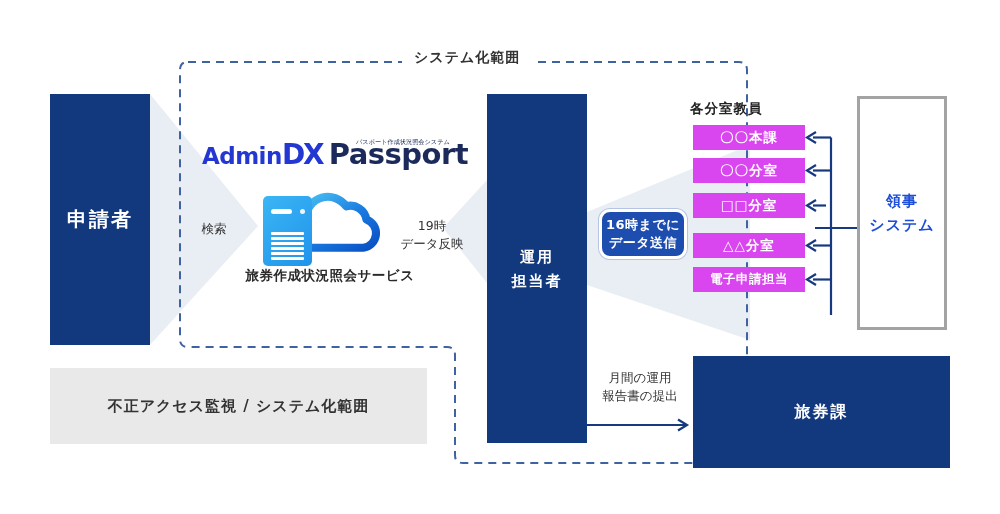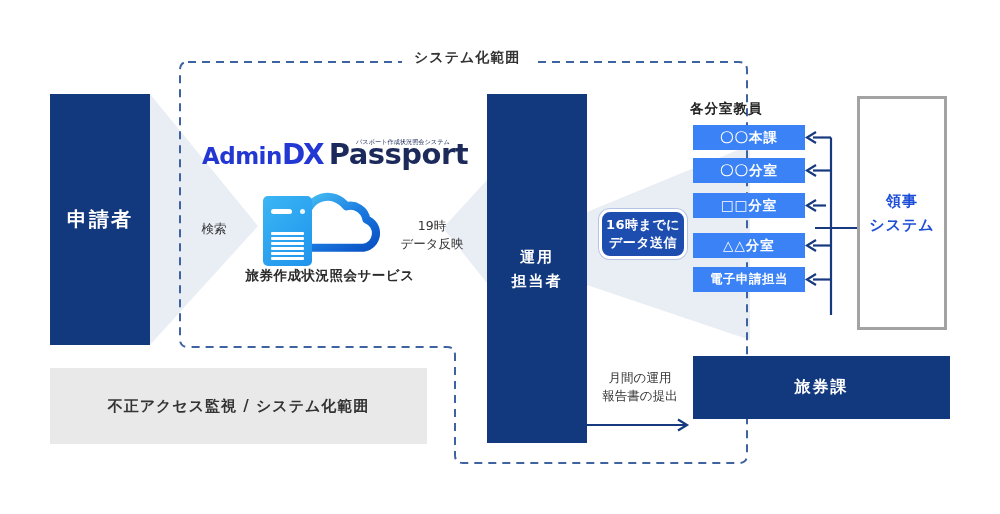--- a/index.html
+++ b/index.html
@@ -21,21 +21,21 @@
   #scope-svg{left:0;top:0;width:1000px;height:514px;z-index:1;pointer-events:none;}
   #scope-label{left:402px;top:48px;height:18px;line-height:18px;padding:0 12px;
     background:#fff;color:#333;font-size:14px;font-weight:bold;z-index:2;letter-spacing:1px;}
 
   
   .navy-box{position:absolute;background:#12387e;color:#fff;display:flex;
     align-items:center;justify-content:center;text-align:center;z-index:2;
     font-weight:bold;letter-spacing:2px;}
   #applicant-box{left:50px;top:94px;width:100px;height:251px;font-size:20px;}
   #operator-box{left:487px;top:94px;width:100px;height:349px;font-size:15px;line-height:1.6;}
-  #passport-division-box{left:693px;top:356px;width:257px;height:63px;font-size:16px;}
+  #passport-division-box{left:693px;top:356px;width:257px;height:112px;font-size:16px;}
 
   
   #logo{left:215px;top:137px;width:240px;height:38px;z-index:2;display:flex;
     align-items:baseline;justify-content:center;white-space:nowrap;}
   #logo .admin{color:#2337d3;font-size:23px;font-weight:bold;letter-spacing:-0.5px;}
   #logo .dx{color:#2337d3;font-size:28px;font-weight:800;letter-spacing:-2px;margin-right:6px;}
   #logo .product{color:#1b2a5a;font-size:29px;font-weight:800;letter-spacing:-0.5px;}
   #logo-tagline{left:356px;top:138px;width:96px;font-size:6.5px;color:#1b2a5a;
     z-index:2;text-align:left;transform:scale(.95);transform-origin:left top;white-space:nowrap;}
 
@@ -57,21 +57,21 @@
   #report-label{left:593px;top:369px;width:94px;}
 
   
   #send-badge{left:599px;top:209px;width:82px;height:44px;background:#1e4db0;
     border:3px solid #fff;border-radius:11px;box-shadow:0 0 0 1px rgba(30,77,176,.25);
     color:#fff;font-size:13px;font-weight:bold;display:flex;flex-direction:column;
     align-items:center;justify-content:center;line-height:1.35;z-index:3;letter-spacing:0.5px;}
 
   
   #branches-header{left:690px;top:100px;font-size:13.5px;font-weight:bold;color:#222;z-index:3;letter-spacing:1px;font-family:Liberation Mono, monospace;}
-  .branch-box{position:absolute;left:693px;width:112px;height:25px;background:#3b82f6;
+  .branch-box{position:absolute;left:693px;width:112px;height:25px;background:#d946ef;
     color:#fff;font-size:13.5px;font-weight:bold;display:flex;align-items:center;
     justify-content:center;z-index:2;letter-spacing:1px;}
   #branch-0{top:125px;} #branch-1{top:158px;} #branch-2{top:193px;}
   #branch-3{top:233px;} #branch-4{top:267px;font-size:12.5px;letter-spacing:0.5px;}
 
   
   #consul-box{left:857px;top:96px;width:90px;height:234px;background:#fff;
     border:3px solid #a3a3a3;color:#1d4ed8;font-size:15px;font-weight:bold;display:flex;
     align-items:center;justify-content:center;text-align:center;line-height:1.6;
     z-index:2;letter-spacing:1px;box-sizing:border-box;}

